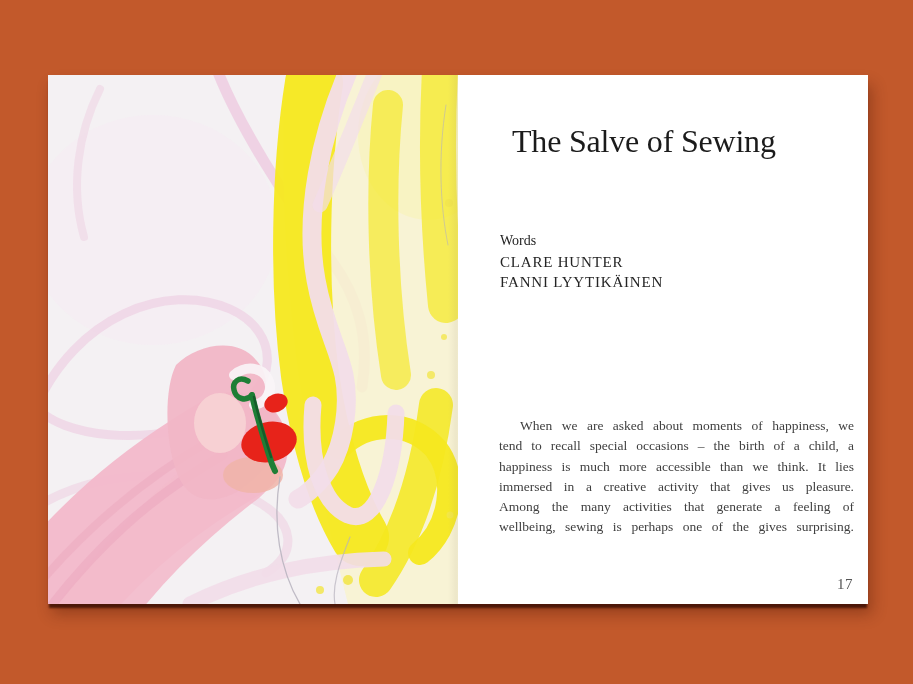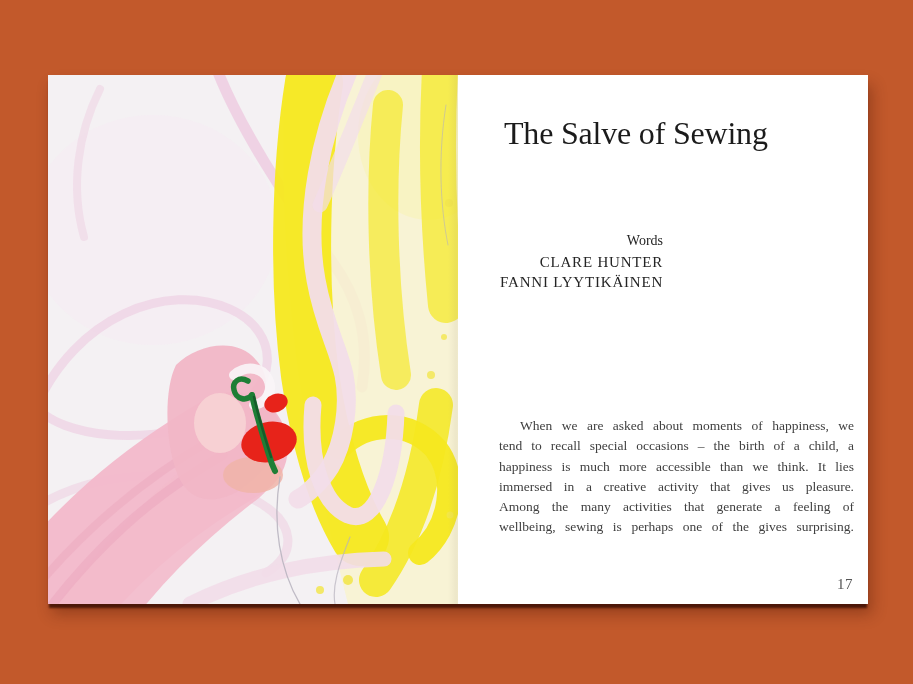--- a/index.html
+++ b/index.html
@@ -43,33 +43,32 @@
   .right-page {
     position: absolute;
     left: 410px; top: 0;
     width: 410px; height: 529px;
     background: #ffffff;
     color: #1c1c1c;
   }
   .page-title {
     position: absolute;
     left: 42px; top: 36px;
-    margin: 4px;
+    margin: 12px;
     font-size: 32px;
     font-weight: 400;
     letter-spacing: -0.2px;
     color: #1b1b1b;
     white-space: nowrap;
   }
   .credits {
     position: absolute;
     left: 42px; top: 156px;
     line-height: 20.5px;
     color: #242424;
-    text-align: right;
   }
   .credit-label { font-size: 14px; }
   .credit-name  { font-size: 15px; letter-spacing: 0.8px; }
   .article-body {
     position: absolute;
     left: 41px; top: 341px;
     width: 355px;
     font-size: 13.5px;
     line-height: 20.3px;
     color: #404040;

